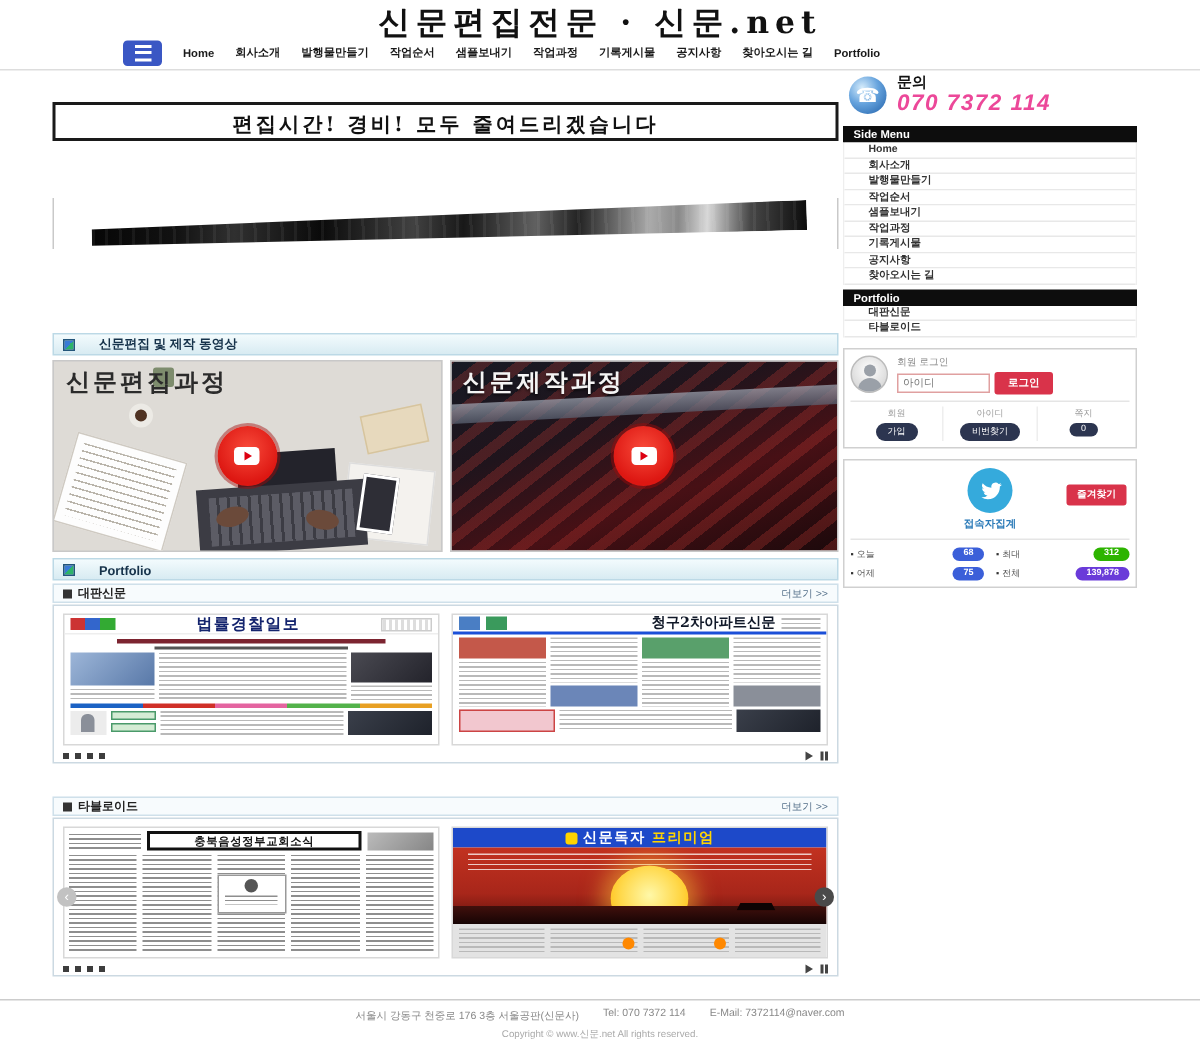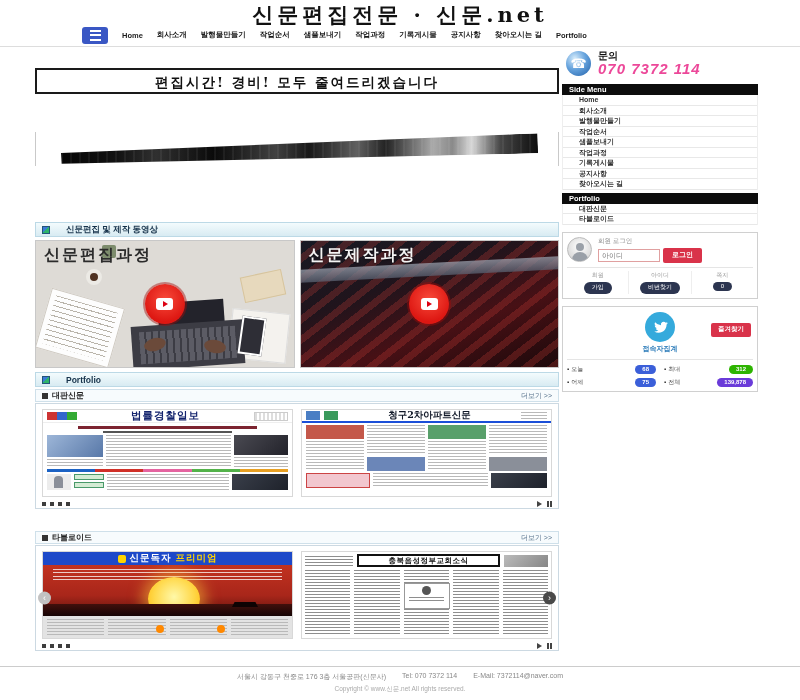--- a/index.html
+++ b/index.html
@@ -116,21 +116,21 @@
   .fig{width:24px;background:#ececec;position:relative;}
   .fig::after{content:"";position:absolute;left:7px;top:2px;width:9px;height:12px;background:#8a8f99;border-radius:4px 4px 0 0;}
   .greens{display:flex;flex-direction:column;gap:2px;width:30px;}
   .greens i{height:6px;background:#d4ecd4;border:1px solid #4a9a6a;}
   .darkph{width:56px;background:linear-gradient(135deg,#3a3f4a,#1e222b);}
 
   
   .p2-mast{height:13px;display:flex;align-items:center;gap:4px;padding:0 4px;border-bottom:2px solid #1b4fd8;}
   .ph-a{width:14px;height:9px;background:#4a7ec4;}
   .ph-b{width:14px;height:9px;background:#3a9a5c;}
-  .p2-title{flex:1;text-align:center;font-family:"DejaVu Serif",serif;font-weight:bold;font-size:9.5px;color:#101828;}
+  .p2-title{flex:1;text-align:right;font-family:"DejaVu Serif",serif;font-weight:bold;font-size:9.5px;color:#101828;}
   .mini{width:26px;height:8px;}
   .p2-body{display:flex;gap:3px;padding:2px 4px;height:50px;}
   .p2col{flex:1;display:flex;flex-direction:column;gap:2px;}
   .colph{height:14px;}
   .cp1{background:#c4584a}.cp2{background:#6b86b8}.cp3{background:#59a06b}.cp4{background:#8a8f99}
   .p2-bot{display:flex;gap:3px;padding:0 4px;height:15px;}
   .pinkbx{width:64px;background:#f2c7cf;border:1px solid #c44;}
 
   
   .p3-mast{height:15px;display:flex;align-items:center;gap:4px;padding:2px 3px 0;}
@@ -378,58 +378,58 @@
         <span>타블로이드</span>
       </span>
       <a class="more">더보기 &gt;&gt;</a>
     </div>
 
     <div class="carousel cb2">
       <span class="arrow ar-l">‹</span>
       <span class="arrow ar-r">›</span>
       <div class="papers">
         <div class="paper">
-          <div class="p4-top">
-            <span class="p4-badge"></span>
-            <span class="p4-t1">신문독자</span>
-            <span class="p4-t2">프리미엄</span>
-          </div>
-          <div class="p4-body">
-            <div class="p4-lines"></div>
-            <div class="p4-sun"></div>
-            <div class="p4-sea"></div>
-            <div class="p4-boat"></div>
-          </div>
-          <div class="p4-strip">
-            <div class="p4col txt"></div>
-            <div class="p4col txt">
-                <span class="od"></span>
-              </div>
-            <div class="p4col txt">
-                <span class="od"></span>
-              </div>
-            <div class="p4col txt"></div>
-          </div>
-        </div>
-        <div class="paper">
           <div class="p3-mast">
             <span class="m-lines bw"></span>
             <span class="p3-titlebox">충북음성정부교회소식</span>
             <span class="m-photo"></span>
           </div>
           <div class="p3-body">
             <div class="bw fill"></div>
               <div class="bw fill"></div>
               <div class="bw fill"></div>
               <div class="bw fill"></div>
               <div class="bw fill"></div>
             <div class="p3-center">
               <span class="p3-face"></span>
               <span class="p3-cline bw"></span>
             </div>
+          </div>
+        </div>
+        <div class="paper">
+          <div class="p4-top">
+            <span class="p4-badge"></span>
+            <span class="p4-t1">신문독자</span>
+            <span class="p4-t2">프리미엄</span>
+          </div>
+          <div class="p4-body">
+            <div class="p4-lines"></div>
+            <div class="p4-sun"></div>
+            <div class="p4-sea"></div>
+            <div class="p4-boat"></div>
+          </div>
+          <div class="p4-strip">
+            <div class="p4col txt"></div>
+            <div class="p4col txt">
+                <span class="od"></span>
+              </div>
+            <div class="p4col txt">
+                <span class="od"></span>
+              </div>
+            <div class="p4col txt"></div>
           </div>
         </div>
       </div>
       <div class="c-foot">
         <div class="dots">
           <span class="dot"></span>
           <span class="dot"></span>
           <span class="dot"></span>
           <span class="dot"></span>
         </div>

